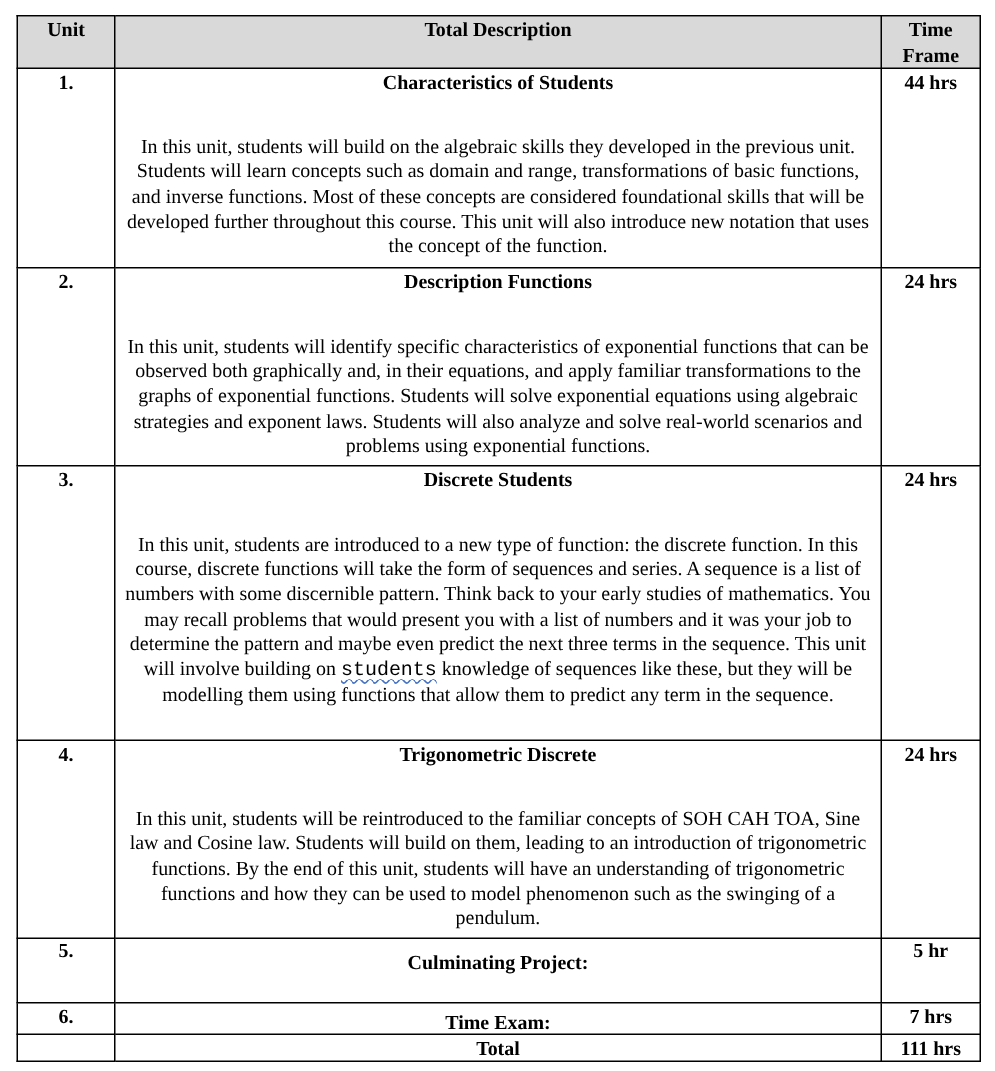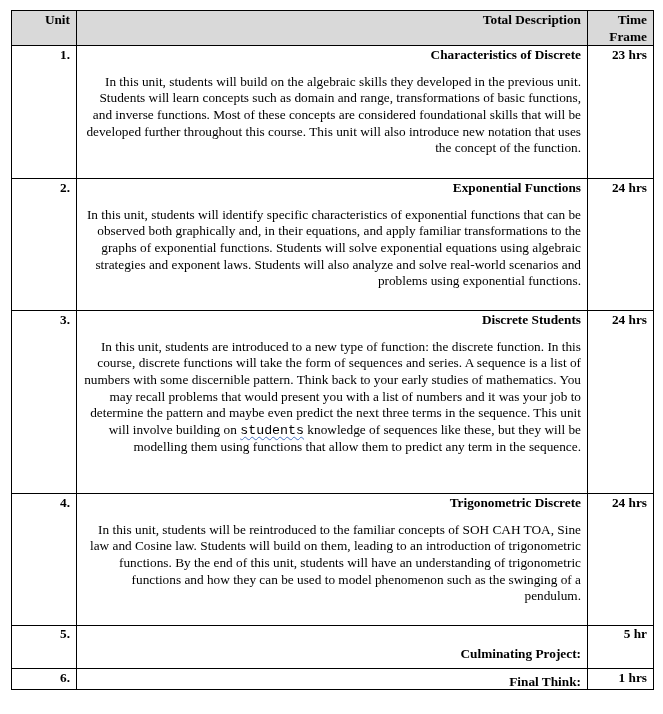--- a/index.html
+++ b/index.html
@@ -22,48 +22,48 @@
       width: 642px;
       border-collapse: collapse;
       table-layout: fixed;
       font-size: 13.3px;
       line-height: 16.6px;
     }
     table.units td, table.units th {
       border: 1px solid #000;
       vertical-align: top;
       padding: 1px 6px 0 6px;
-      text-align: right;
+      text-align: center;
     }
     table.units th {
       background: #d9d9d9;
       font-weight: bold;
     }
     col.c-unit { width: 65px; }
     col.c-desc { width: 511px; }
     col.c-time { width: 66px; }
     .b { font-weight: bold; }
     .title { font-weight: bold; display: block; }
-    .desc { display: block; margin-top: 10px; }
+    .desc { display: block; margin-top: 26px; }
     .squiggle {
       text-decoration: underline wavy #4472c4;
       text-decoration-thickness: 1px;
       text-underline-offset: 2px;
       font-family: Liberation Mono, monospace;
     }
     tr.h-head { height: 33px; }
     tr.h-r1 { height: 133px; }
     tr.h-r2 { height: 132px; }
     tr.h-r3 { height: 183px; }
     tr.h-r4 { height: 132px; }
     tr.h-r5 { height: 43px; }
     tr.h-r6 { height: 21px; }
     tr.h-tot { height: 18px; }
     tr.h-r5 td { padding-top: 0; }
-    tr.h-r5 td.desc-cell .title { margin-top: 20px; }
+    tr.h-r5 td.desc-cell .title { margin-top: 8px; }
     tr.h-r6 td.desc-cell .title { margin-top: 4px; }
     tr.h-r6 td, tr.h-tot td { line-height: 15px; }
   </style>
 </head>
 <body>
 
 <table class="units">
   <colgroup>
     <col class="c-unit">
     <col class="c-desc">
@@ -73,29 +73,29 @@
     <tr class="h-head">
       <th>Unit</th>
       <th>Total Description</th>
       <th>Time Frame</th>
     </tr>
   </thead>
   <tbody>
     <tr class="h-r1">
       <td class="b">1.</td>
       <td class="desc-cell">
-        <span class="title">Characteristics of Discrete</span>
+        <span class="title">Characteristics of Students</span>
         <span class="desc">In this unit, students will build on the algebraic skills they developed in the previous unit. Students will learn concepts such as domain and range, transformations of basic functions, and inverse functions. Most of these concepts are considered foundational skills that will be developed further throughout this course. This unit will also introduce new notation that uses the concept of the function.</span>
       </td>
-      <td class="b">23 hrs</td>
+      <td class="b">44 hrs</td>
     </tr>
     <tr class="h-r2">
       <td class="b">2.</td>
       <td class="desc-cell">
-        <span class="title">Exponential Functions</span>
+        <span class="title">Description Functions</span>
         <span class="desc">In this unit, students will identify specific characteristics of exponential functions that can be observed both graphically and, in their equations, and apply familiar transformations to the graphs of exponential functions. Students will solve exponential equations using algebraic strategies and exponent laws. Students will also analyze and solve real-world scenarios and problems using exponential functions.</span>
       </td>
       <td class="b">24 hrs</td>
     </tr>
     <tr class="h-r3">
       <td class="b">3.</td>
       <td class="desc-cell">
         <span class="title">Discrete Students</span>
         <span class="desc"><span>In this unit, students are introduced to a new type of function: the discrete function. In this course, discrete functions will take the form of sequences and series. A sequence is a list of numbers with some discernible pattern. Think back to your early studies of mathematics. You may recall problems that would present you with a list of numbers and it was your job to determine the pattern and maybe even predict the next three terms in the sequence. This unit will involve building on </span><span class="squiggle">students</span><span> knowledge of sequences like these, but they will be modelling them using functions that allow them to predict any term in the sequence.</span></span>
       </td>
@@ -112,18 +112,23 @@
     <tr class="h-r5">
       <td class="b">5.</td>
       <td class="desc-cell">
         <span class="title">Culminating Project:</span>
       </td>
       <td class="b">5 hr</td>
     </tr>
     <tr class="h-r6">
       <td class="b">6.</td>
       <td class="desc-cell">
-        <span class="title">Final Think:</span>
+        <span class="title">Time Exam:</span>
       </td>
-      <td class="b">1 hrs</td>
+      <td class="b">7 hrs</td>
+    </tr>
+    <tr class="h-tot">
+      <td class="b"></td>
+      <td class="b">Total</td>
+      <td class="b">111 hrs</td>
     </tr>
   </tbody>
 </table>
 
 </body></html>

